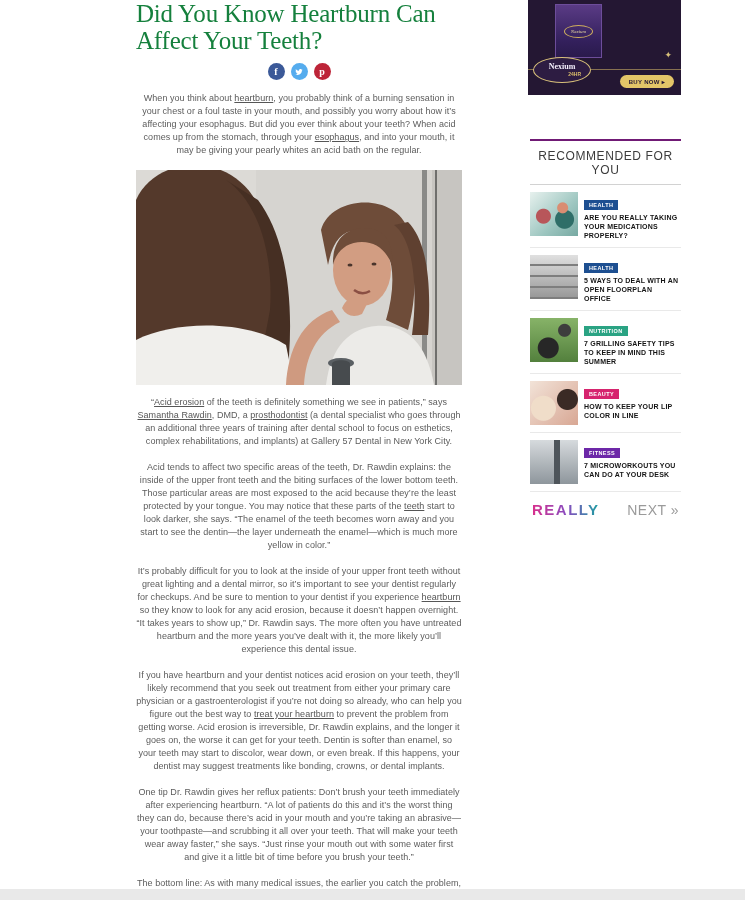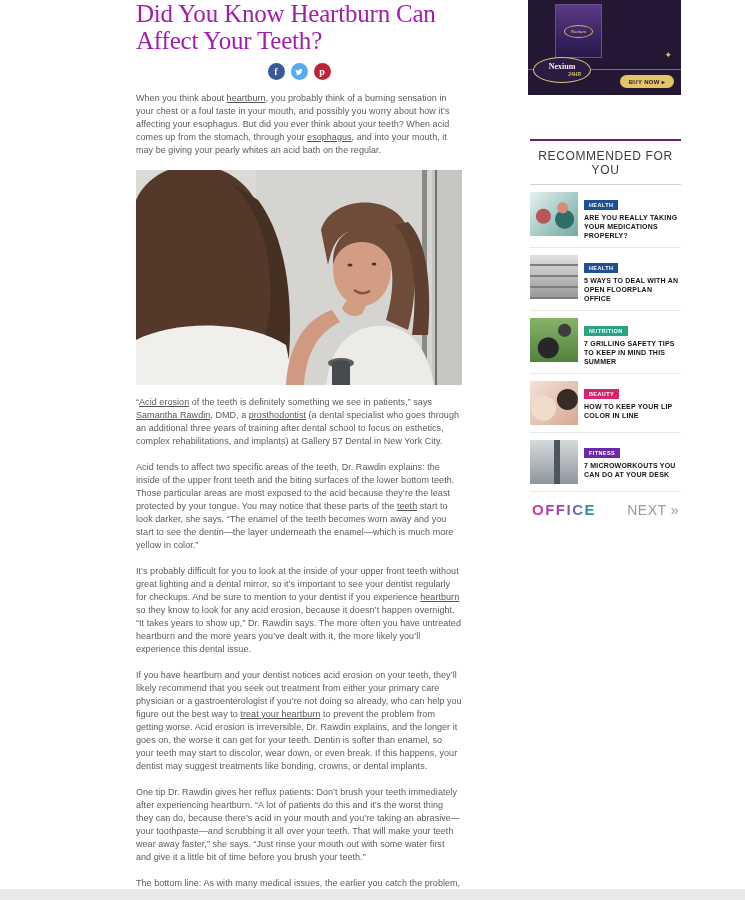--- a/index.html
+++ b/index.html
@@ -5,32 +5,33 @@
   html,body{margin:0;padding:0;}
   body{
     width:745px;height:900px;position:relative;overflow:hidden;
     background:#ffffff;font-family:"Liberation Sans",sans-serif;
     -webkit-font-smoothing:antialiased;
   }
   
   .article{position:absolute;left:136px;top:0;width:326px;}
   .article-title{
     font-family:"Liberation Serif",serif;font-size:25px;line-height:1.08;
-    color:#a21caf;letter-spacing:-.2px;margin:0;font-weight:400;
+    color:#15803d;letter-spacing:-.2px;margin:0;font-weight:400;
   }
   .share-row{display:flex;justify-content:center;gap:6px;margin:9px 0 12px;}
   .share-btn{
     width:17px;height:17px;border-radius:50%;border:none;padding:0;cursor:pointer;
     color:#fff;display:flex;align-items:center;justify-content:center;
     font-size:10px;font-weight:bold;font-family:"Liberation Serif",serif;
   }
   .share-btn svg{width:10px;height:10px;fill:#fff;}
   .article p{
     font-size:9px;line-height:13px;color:#5c5c5c;margin:0 0 13px;
     letter-spacing:.05px;
+    text-align:center;
   }
   .article a{color:#565656;text-decoration:underline;cursor:pointer;}
   .hero-wrap{width:326px;height:215px;margin:5px 0 11px;overflow:hidden;}
   .hero-wrap svg{display:block;width:326px;height:215px;}
   
   .sidebar-ad{
     position:absolute;left:528px;top:0;width:153px;height:95px;
     background:#241733;cursor:pointer;overflow:hidden;
   }
   .ad-product{
@@ -189,18 +190,18 @@
       <div class="rec-item">
         <div class="thumb thumb-lipstick"></div>
         <div class="rec-text"><span class="rec-badge" style="background: rgb(214, 36, 110);">Beauty</span><div class="rec-title">HOW TO KEEP YOUR LIP COLOR IN LINE</div></div>
       </div>
       <div class="rec-item">
         <div class="thumb thumb-desk"></div>
         <div class="rec-text"><span class="rec-badge" style="background: rgb(109, 40, 168);">Fitness</span><div class="rec-title">7 MICROWORKOUTS YOU CAN DO AT YOUR DESK</div></div>
       </div>
     </div>
   <div class="rec-footer">
-    <span class="strive-logo" id="strive-logo" style="background-image: linear-gradient(90deg, rgb(217, 48, 140), rgb(138, 75, 191), rgb(23, 162, 160));">OFFICE</span>
+    <span class="strive-logo" id="strive-logo" style="background-image: linear-gradient(90deg, rgb(217, 48, 140), rgb(138, 75, 191), rgb(23, 162, 160));">REALLY</span>
     <a class="next-link">NEXT »</a>
   </div>
 </div>
 
 <div class="bottom-strip"></div>
 
 </body></html>

